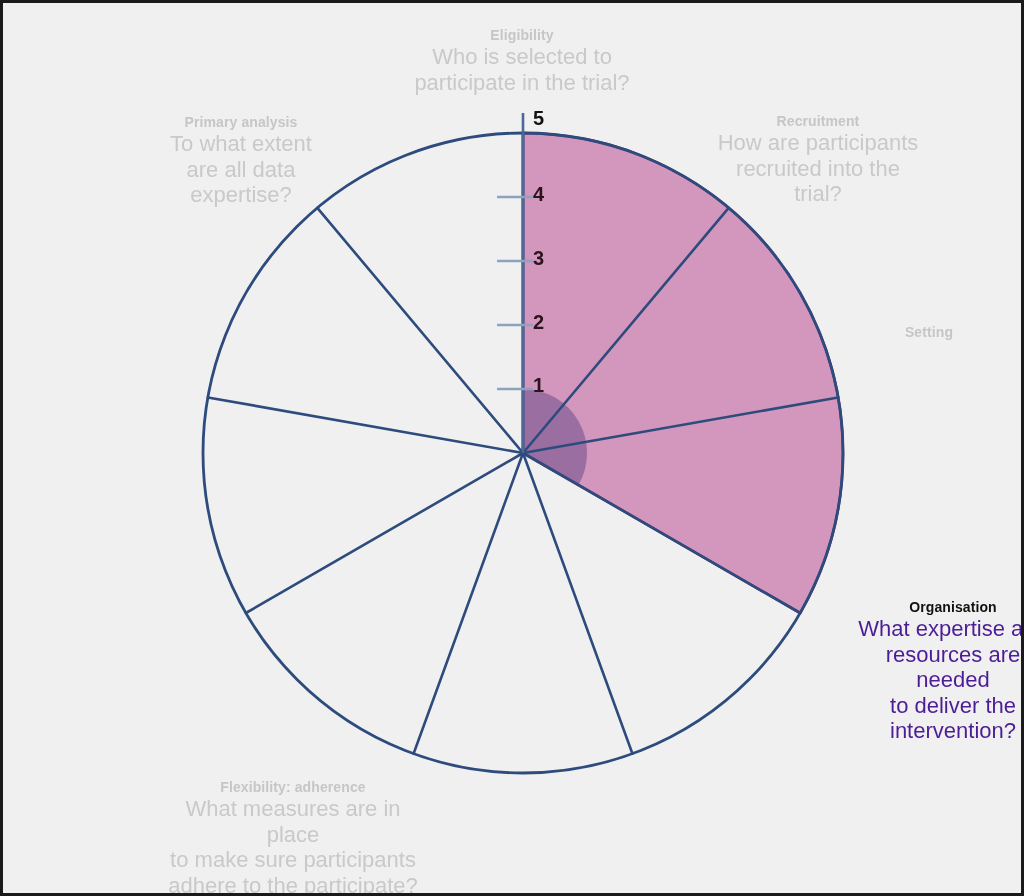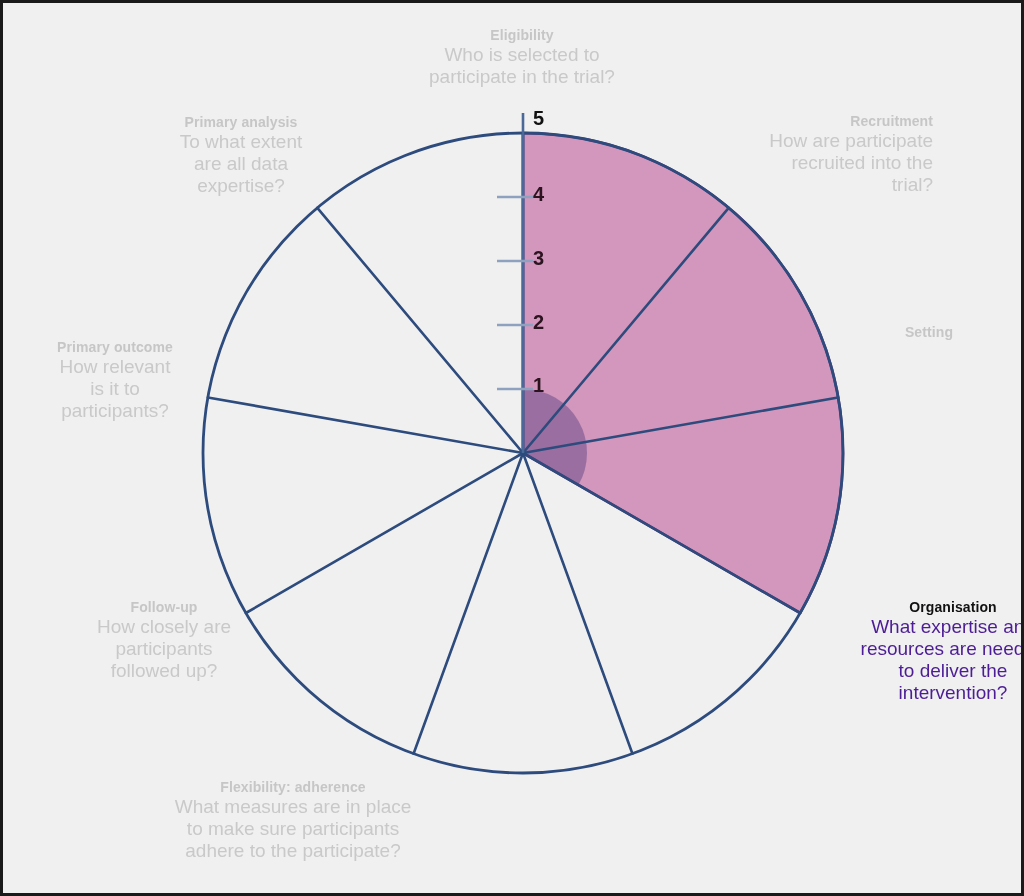--- a/index.html
+++ b/index.html
@@ -33,21 +33,21 @@
   .label-title {
     display: block;
     font-size: 14px;
     font-weight: bold;
     color: #c6c6c6;
     letter-spacing: 0.1px;
     margin-bottom: 1px;
   }
   .label-desc {
     display: block;
-    font-size: 19px;
+    font-size: 22px;
     font-weight: normal;
     color: #c9c9c9;
     white-space: pre-line;
   }
   .label-block.active .label-title { color: #111111; }
   .label-block.active .label-desc  { color: #4c1d95; }
 
   .tick-label {
     position: absolute;
     font-size: 20px;
@@ -97,23 +97,23 @@
   <div class="tick-label" style="left:530px; top:244px;">3</div>
   <div class="tick-label" style="left:530px; top:308px;">2</div>
   <div class="tick-label" style="left:530px; top:371px;">1</div>
 
   <div class="label-block" style="left:394px; top:24px; width:250px;">
     <span class="label-title">Eligibility</span>
     <span class="label-desc">Who is selected to
 participate in the trial?</span>
   </div>
 
-  <div class="label-block" style="left:700px; top:110px; width:230px;text-align:right;">
+  <div class="label-block" style="left:700px; top:110px; width:230px;">
     <span class="label-title">Recruitment</span>
-    <span class="label-desc">How are participate
+    <span class="label-desc">How are participants
 recruited into the
 trial?</span>
   </div>
 
   <div class="label-block" style="left:846px; top:321px; width:160px;">
     <span class="label-title">Setting</span>
   </div>
 
   <div class="label-block active" style="left:850px; top:596px; width:200px;">
     <span class="label-title">Organisation</span>
@@ -124,33 +124,21 @@
   </div>
 
 
   <div class="label-block" style="left:156px; top:776px; width:268px;">
     <span class="label-title">Flexibility: adherence</span>
     <span class="label-desc">What measures are in place
 to make sure participants
 adhere to the participate?</span>
   </div>
 
-  <div class="label-block" style="left:62px; top:596px; width:198px;">
-    <span class="label-title">Follow-up</span>
-    <span class="label-desc">How closely are
-participants
-followed up?</span>
-  </div>
 
-  <div class="label-block" style="left:14px; top:336px; width:196px;">
-    <span class="label-title">Primary outcome</span>
-    <span class="label-desc">How relevant
-is it to
-participants?</span>
-  </div>
 
   <div class="label-block" style="left:132px; top:111px; width:212px;">
     <span class="label-title">Primary analysis</span>
     <span class="label-desc">To what extent
 are all data
 expertise?</span>
   </div>
 
 </div>
 

